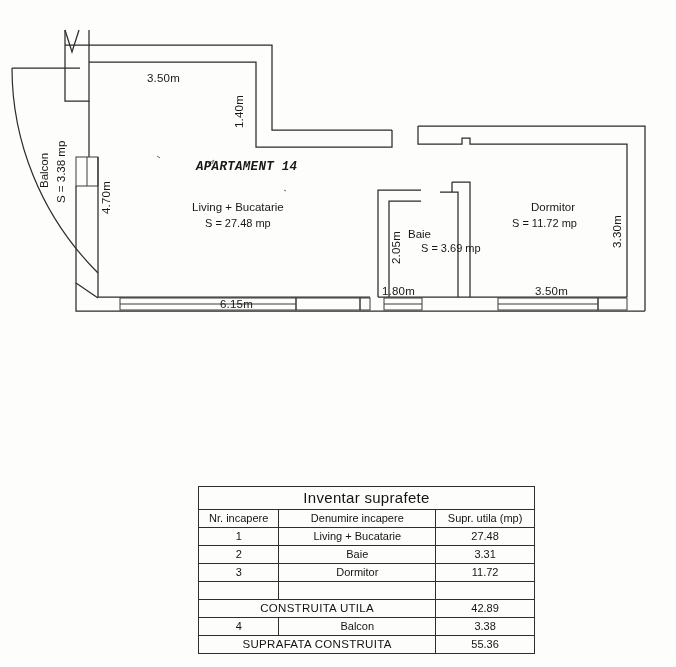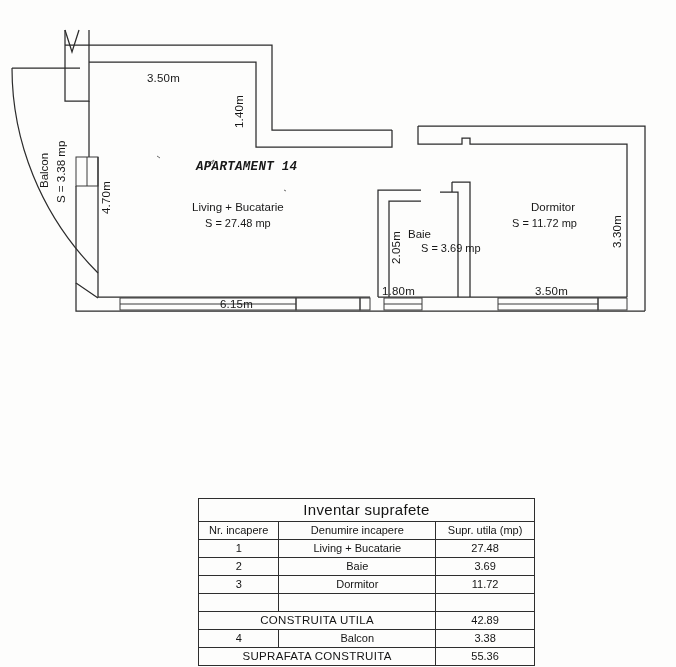--- a/index.html
+++ b/index.html
@@ -77,21 +77,21 @@
   }
   .balcon-label {
     font-size: 11.5px;
     transform-origin: left top;
     transform: rotate(-90deg);
   }
   
   #inventory-table {
     position: absolute;
     left: 198px;
-    top: 498px;
+    top: 486px;
     width: 337px;
     border-collapse: collapse;
     font-family: "Liberation Sans", sans-serif;
     font-size: 11px;
     color: #141414;
     background: transparent;
     padding-left: 35px;
   }
   #inventory-table td {
     border: 1px solid #2e2e2e;
@@ -220,21 +220,21 @@
       </tr>
 
       <tr>
         <td>1</td>
         <td>Living + Bucatarie</td>
         <td>27.48</td>
       </tr>
       <tr>
         <td>2</td>
         <td>Baie</td>
-        <td>3.69</td>
+        <td>3.31</td>
       </tr>
       <tr>
         <td>3</td>
         <td>Dormitor</td>
         <td>11.72</td>
       </tr>
 
       <tr class="blank-row">
         <td></td>
         <td></td>

